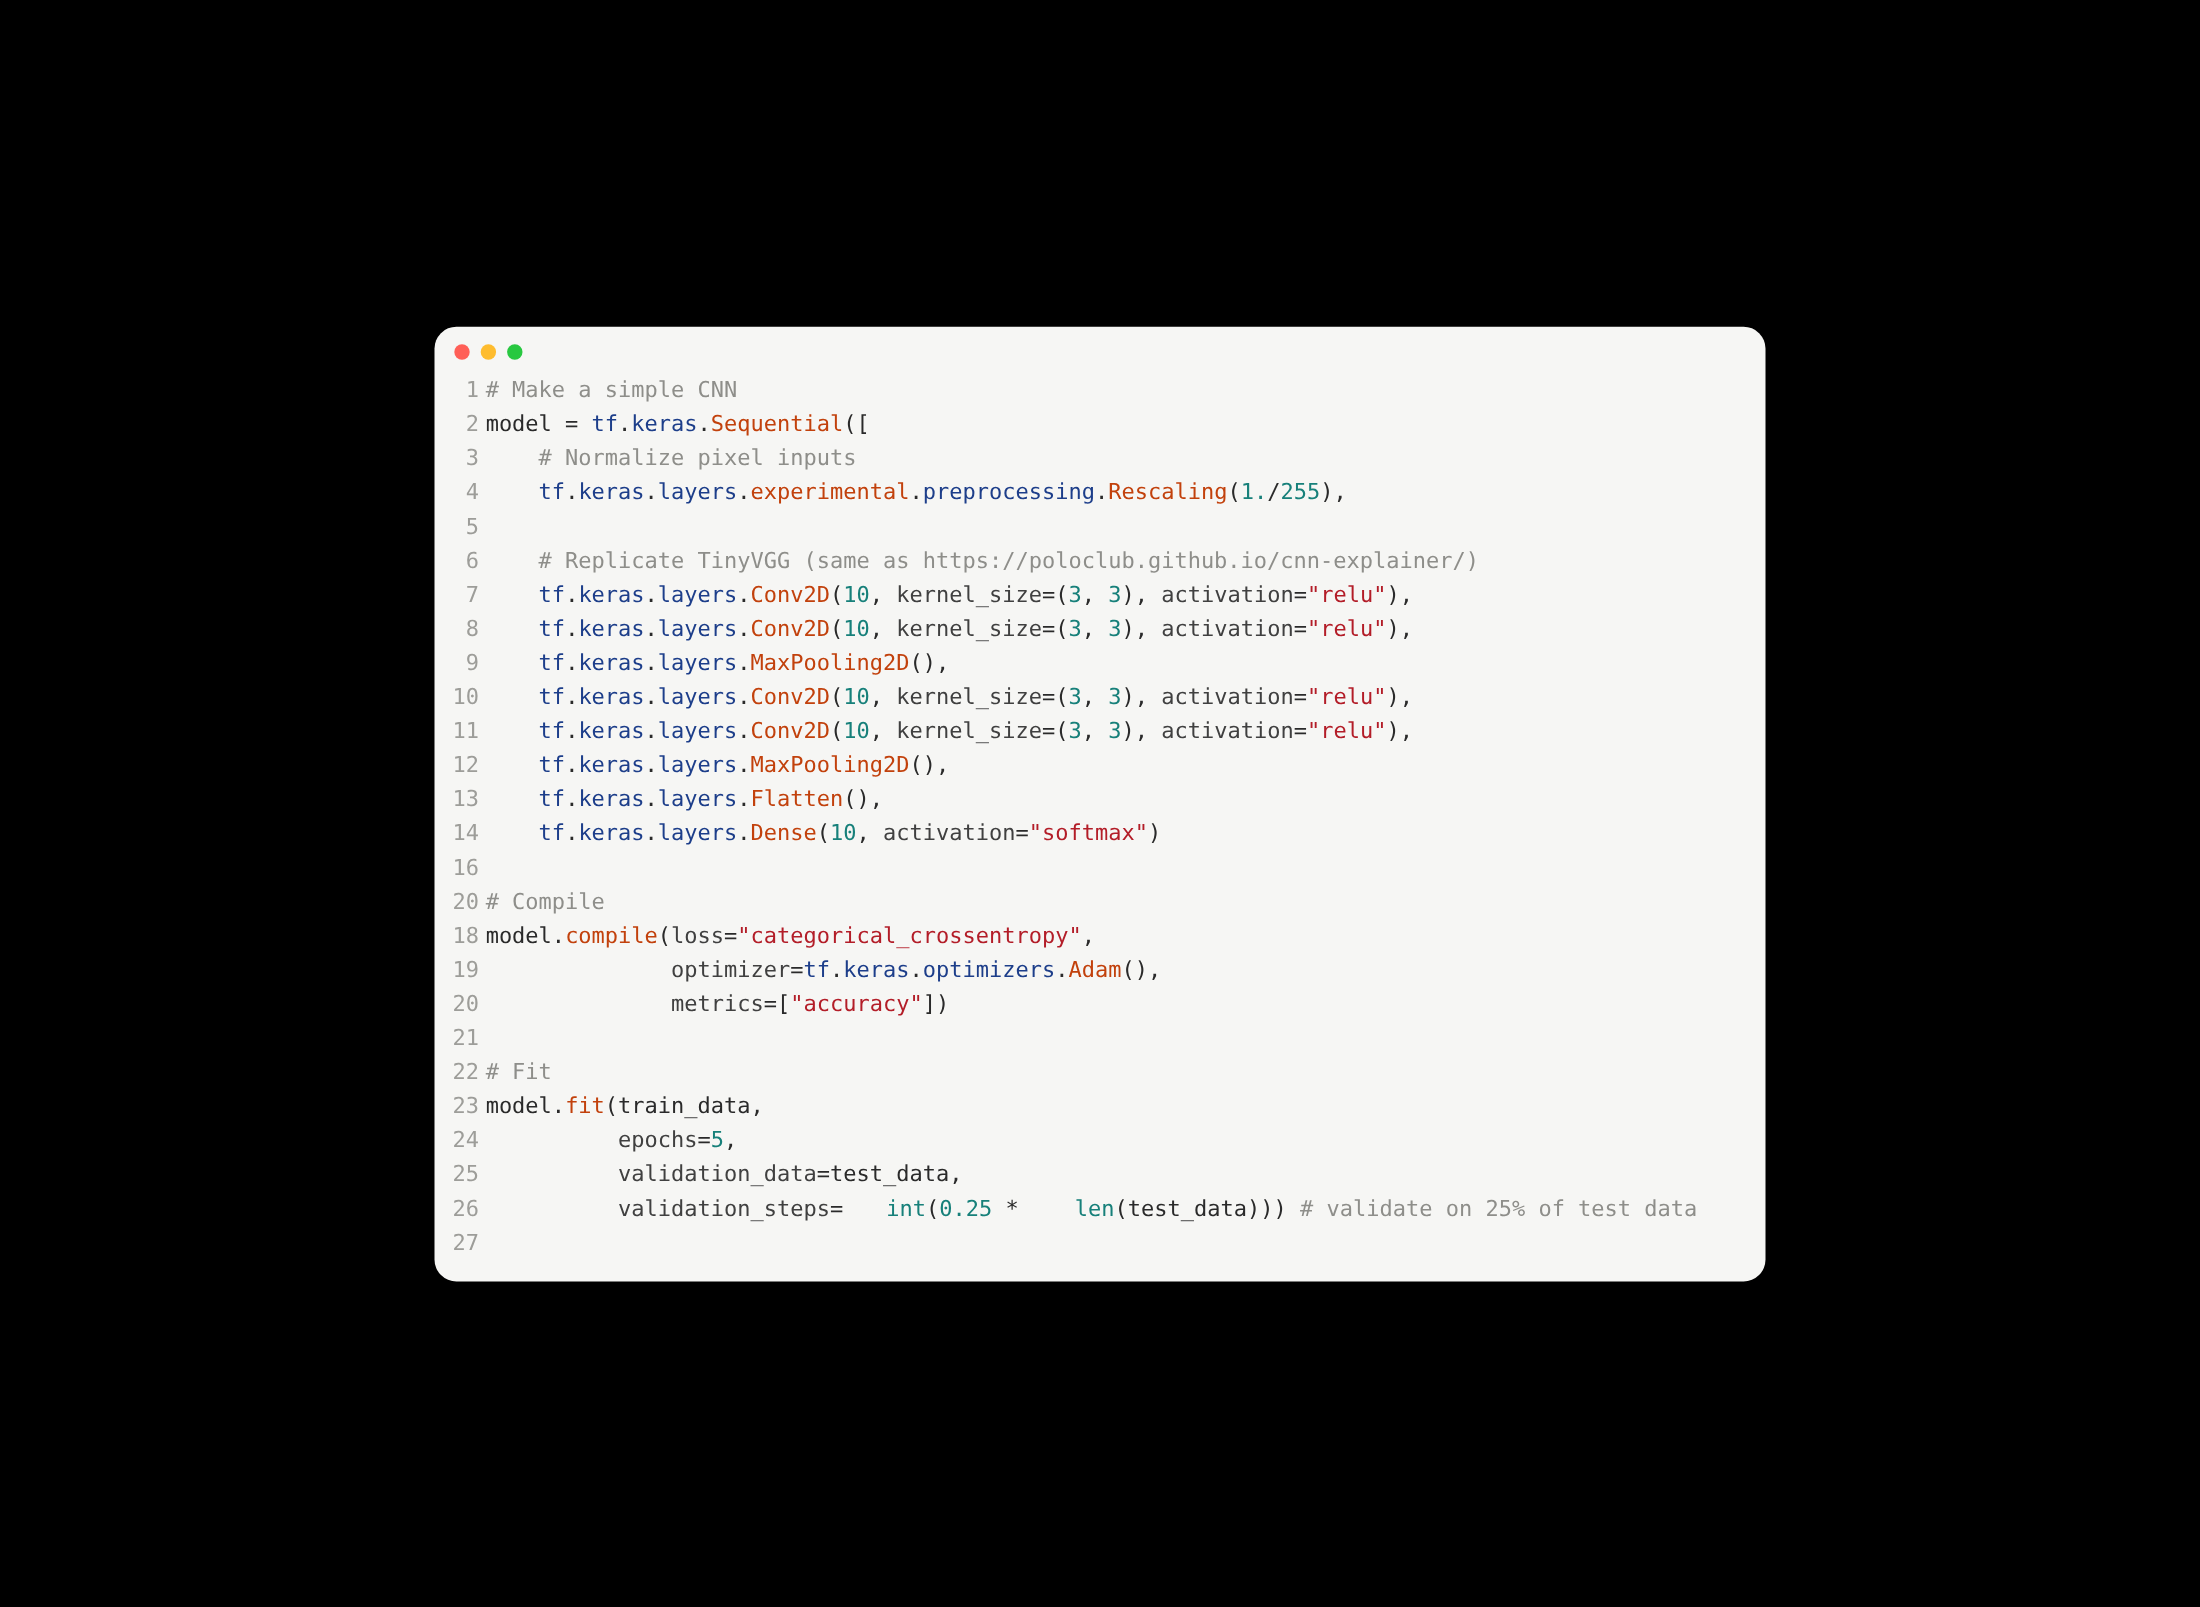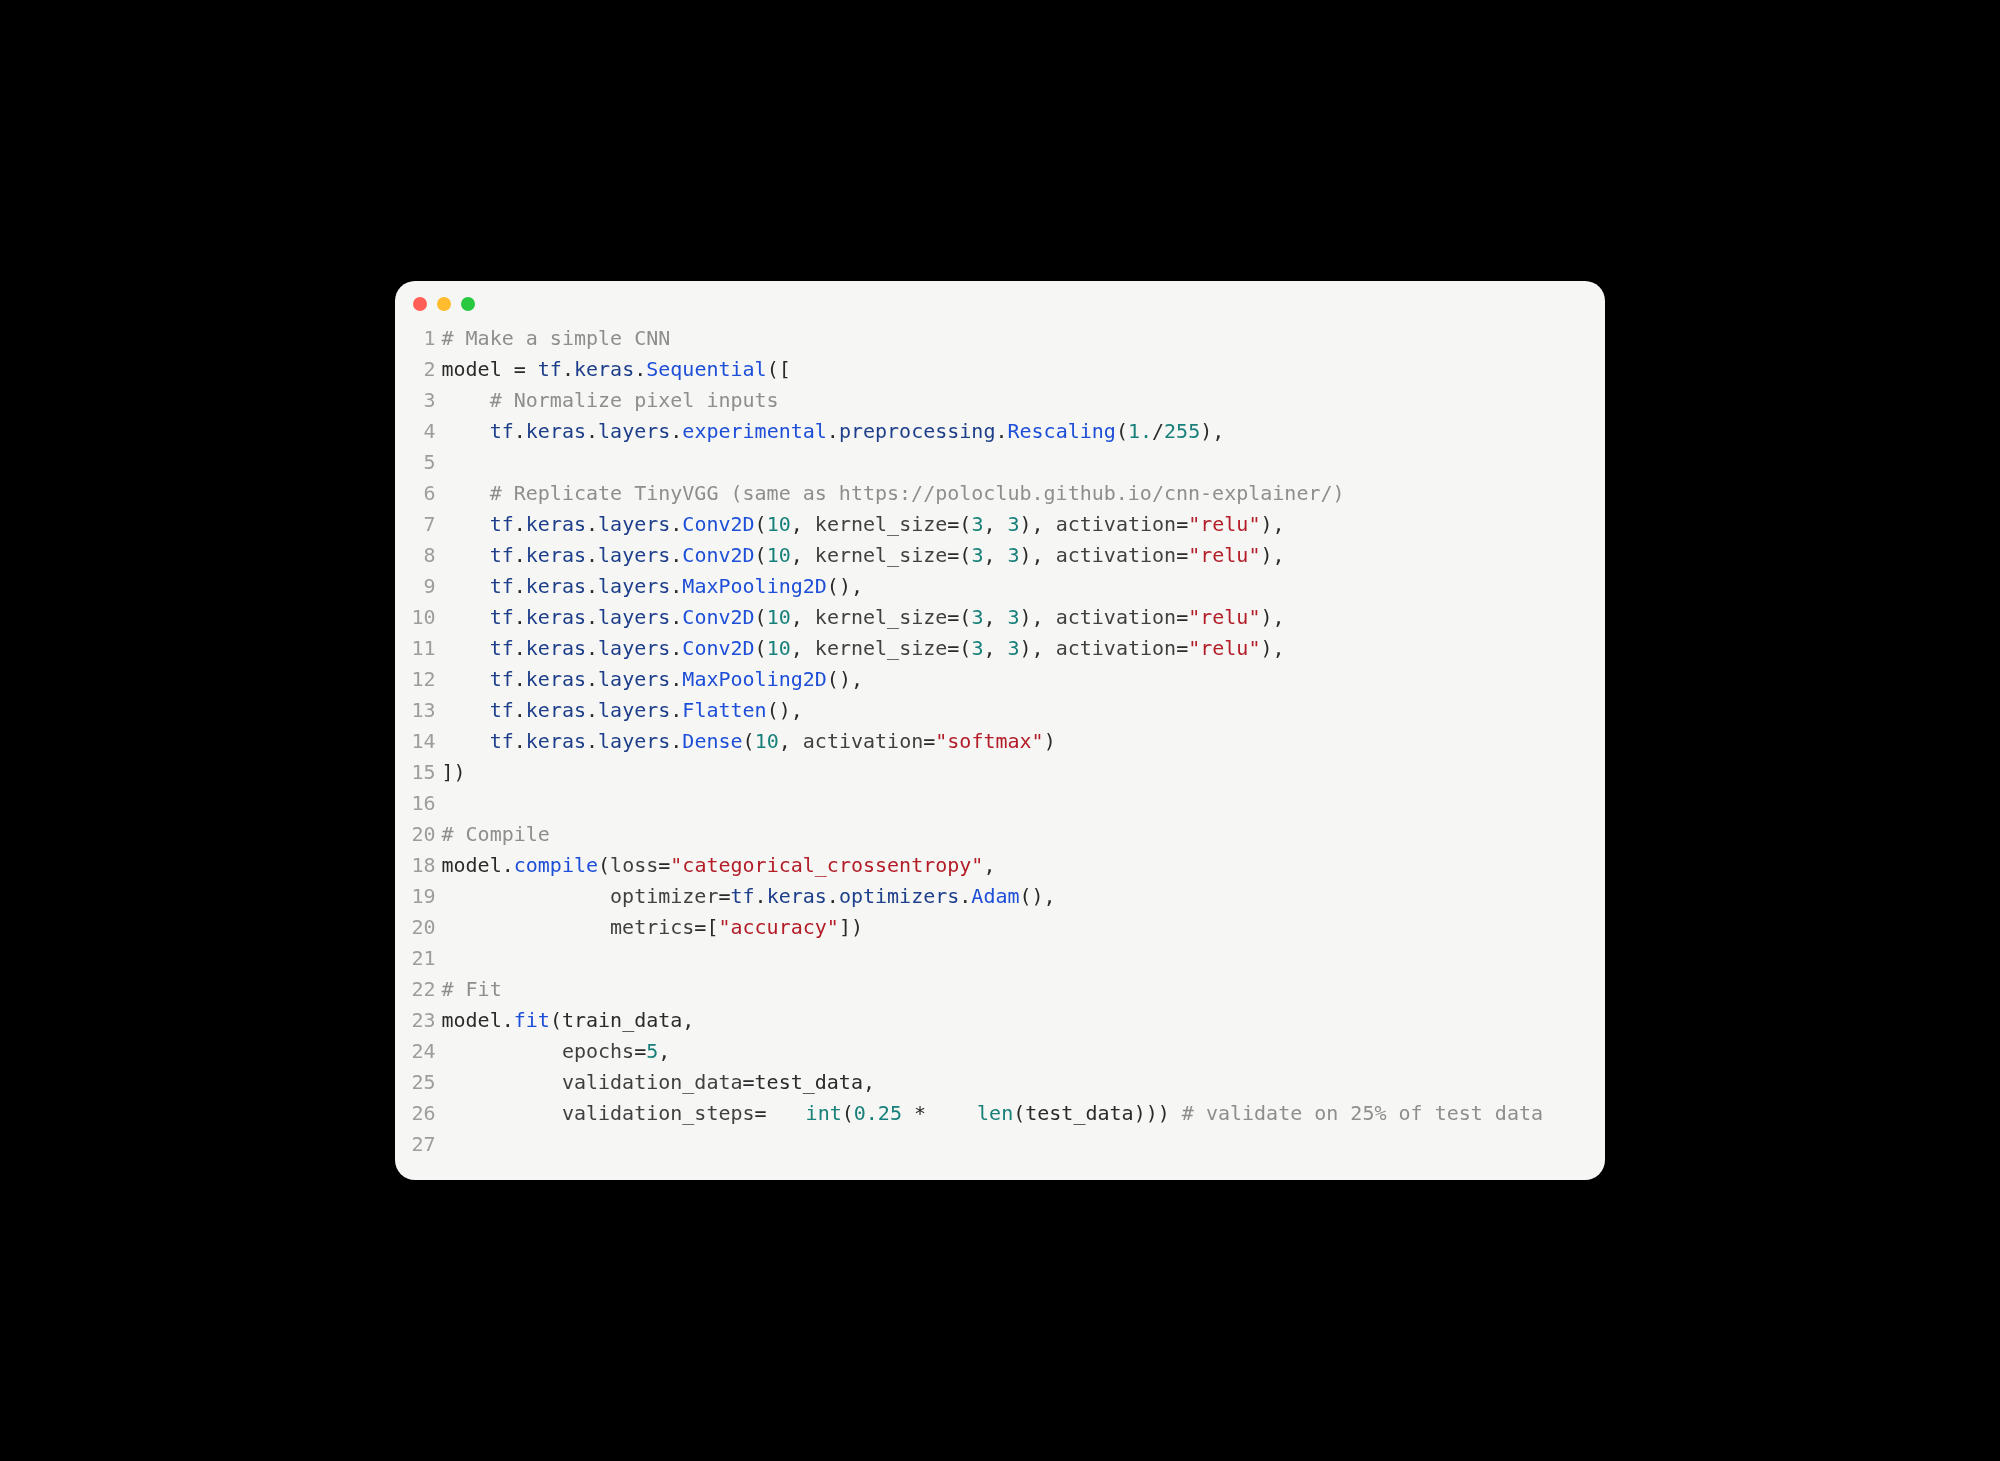--- a/index.html
+++ b/index.html
@@ -25,21 +25,21 @@
     text-align:right;
     color:#9d9d99;
     user-select:none;
     flex:0 0 auto;
     padding-right:6px;
   }
   .src{flex:1 1 auto;color:#2a2a2a;}
   .c-comment{color:#8e8e8a;}
   .c-id{color:#2a2a2a;}
   .c-kw{color:#1d3e8a;}   
-  .c-func{color:#1d4ed8;text-align:right;} 
+  .c-func{color:#c2410c;text-align:right;} 
   .c-num{color:#17807a;}
   .c-str{color:#b31d28;}
   .c-op{color:#2a2a2a;}
   .c-punc{color:#2a2a2a;}
   .c-param{color:#404040;}
   .c-builtin{color:#17807a;margin-left:39px;}
 </style>
 </head>
 <body>
 
@@ -57,21 +57,20 @@
       <div class="line"><span class="gutter">5</span><span class="src"><span class="c-id"></span></span></div>
       <div class="line"><span class="gutter">6</span><span class="src"><span class="c-id">    </span><span class="c-comment"># Replicate TinyVGG (same as https://poloclub.github.io/cnn-explainer/)</span></span></div>
       <div class="line"><span class="gutter">7</span><span class="src"><span class="c-id">    </span><span class="c-kw">tf</span><span class="c-punc">.</span><span class="c-kw">keras</span><span class="c-punc">.</span><span class="c-kw">layers</span><span class="c-punc">.</span><span class="c-func">Conv2D</span><span class="c-punc">(</span><span class="c-num">10</span><span class="c-punc">, </span><span class="c-param">kernel_size</span><span class="c-op">=</span><span class="c-punc">(</span><span class="c-num">3</span><span class="c-punc">, </span><span class="c-num">3</span><span class="c-punc">), </span><span class="c-param">activation</span><span class="c-op">=</span><span class="c-str">"relu"</span><span class="c-punc">),</span></span></div>
       <div class="line"><span class="gutter">8</span><span class="src"><span class="c-id">    </span><span class="c-kw">tf</span><span class="c-punc">.</span><span class="c-kw">keras</span><span class="c-punc">.</span><span class="c-kw">layers</span><span class="c-punc">.</span><span class="c-func">Conv2D</span><span class="c-punc">(</span><span class="c-num">10</span><span class="c-punc">, </span><span class="c-param">kernel_size</span><span class="c-op">=</span><span class="c-punc">(</span><span class="c-num">3</span><span class="c-punc">, </span><span class="c-num">3</span><span class="c-punc">), </span><span class="c-param">activation</span><span class="c-op">=</span><span class="c-str">"relu"</span><span class="c-punc">),</span></span></div>
       <div class="line"><span class="gutter">9</span><span class="src"><span class="c-id">    </span><span class="c-kw">tf</span><span class="c-punc">.</span><span class="c-kw">keras</span><span class="c-punc">.</span><span class="c-kw">layers</span><span class="c-punc">.</span><span class="c-func">MaxPooling2D</span><span class="c-punc">(),</span></span></div>
       <div class="line"><span class="gutter">10</span><span class="src"><span class="c-id">    </span><span class="c-kw">tf</span><span class="c-punc">.</span><span class="c-kw">keras</span><span class="c-punc">.</span><span class="c-kw">layers</span><span class="c-punc">.</span><span class="c-func">Conv2D</span><span class="c-punc">(</span><span class="c-num">10</span><span class="c-punc">, </span><span class="c-param">kernel_size</span><span class="c-op">=</span><span class="c-punc">(</span><span class="c-num">3</span><span class="c-punc">, </span><span class="c-num">3</span><span class="c-punc">), </span><span class="c-param">activation</span><span class="c-op">=</span><span class="c-str">"relu"</span><span class="c-punc">),</span></span></div>
       <div class="line"><span class="gutter">11</span><span class="src"><span class="c-id">    </span><span class="c-kw">tf</span><span class="c-punc">.</span><span class="c-kw">keras</span><span class="c-punc">.</span><span class="c-kw">layers</span><span class="c-punc">.</span><span class="c-func">Conv2D</span><span class="c-punc">(</span><span class="c-num">10</span><span class="c-punc">, </span><span class="c-param">kernel_size</span><span class="c-op">=</span><span class="c-punc">(</span><span class="c-num">3</span><span class="c-punc">, </span><span class="c-num">3</span><span class="c-punc">), </span><span class="c-param">activation</span><span class="c-op">=</span><span class="c-str">"relu"</span><span class="c-punc">),</span></span></div>
       <div class="line"><span class="gutter">12</span><span class="src"><span class="c-id">    </span><span class="c-kw">tf</span><span class="c-punc">.</span><span class="c-kw">keras</span><span class="c-punc">.</span><span class="c-kw">layers</span><span class="c-punc">.</span><span class="c-func">MaxPooling2D</span><span class="c-punc">(),</span></span></div>
       <div class="line"><span class="gutter">13</span><span class="src"><span class="c-id">    </span><span class="c-kw">tf</span><span class="c-punc">.</span><span class="c-kw">keras</span><span class="c-punc">.</span><span class="c-kw">layers</span><span class="c-punc">.</span><span class="c-func">Flatten</span><span class="c-punc">(),</span></span></div>
       <div class="line"><span class="gutter">14</span><span class="src"><span class="c-id">    </span><span class="c-kw">tf</span><span class="c-punc">.</span><span class="c-kw">keras</span><span class="c-punc">.</span><span class="c-kw">layers</span><span class="c-punc">.</span><span class="c-func">Dense</span><span class="c-punc">(</span><span class="c-num">10</span><span class="c-punc">, </span><span class="c-param">activation</span><span class="c-op">=</span><span class="c-str">"softmax"</span><span class="c-punc">)</span></span></div>
-      <div class="line"><span class="gutter">15</span><span class="src"><span class="c-punc">])</span></span></div>
       <div class="line"><span class="gutter">16</span><span class="src"><span class="c-id"></span></span></div>
       <div class="line"><span class="gutter">20</span><span class="src"><span class="c-comment"># Compile</span></span></div>
       <div class="line"><span class="gutter">18</span><span class="src"><span class="c-id">model</span><span class="c-punc">.</span><span class="c-func">compile</span><span class="c-punc">(</span><span class="c-param">loss</span><span class="c-op">=</span><span class="c-str">"categorical_crossentropy"</span><span class="c-punc">,</span></span></div>
       <div class="line"><span class="gutter">19</span><span class="src"><span class="c-id">              </span><span class="c-param">optimizer</span><span class="c-op">=</span><span class="c-kw">tf</span><span class="c-punc">.</span><span class="c-kw">keras</span><span class="c-punc">.</span><span class="c-kw">optimizers</span><span class="c-punc">.</span><span class="c-func">Adam</span><span class="c-punc">(),</span></span></div>
       <div class="line"><span class="gutter">20</span><span class="src"><span class="c-id">              </span><span class="c-param">metrics</span><span class="c-op">=</span><span class="c-punc">[</span><span class="c-str">"accuracy"</span><span class="c-punc">])</span></span></div>
       <div class="line"><span class="gutter">21</span><span class="src"><span class="c-id"></span></span></div>
       <div class="line"><span class="gutter">22</span><span class="src"><span class="c-comment"># Fit</span></span></div>
       <div class="line"><span class="gutter">23</span><span class="src"><span class="c-id">model</span><span class="c-punc">.</span><span class="c-func">fit</span><span class="c-punc">(</span><span class="c-id">train_data</span><span class="c-punc">,</span></span></div>
       <div class="line"><span class="gutter">24</span><span class="src"><span class="c-id">          </span><span class="c-param">epochs</span><span class="c-op">=</span><span class="c-num">5</span><span class="c-punc">,</span></span></div>
       <div class="line"><span class="gutter">25</span><span class="src"><span class="c-id">          </span><span class="c-param">validation_data</span><span class="c-op">=</span><span class="c-id">test_data</span><span class="c-punc">,</span></span></div>

